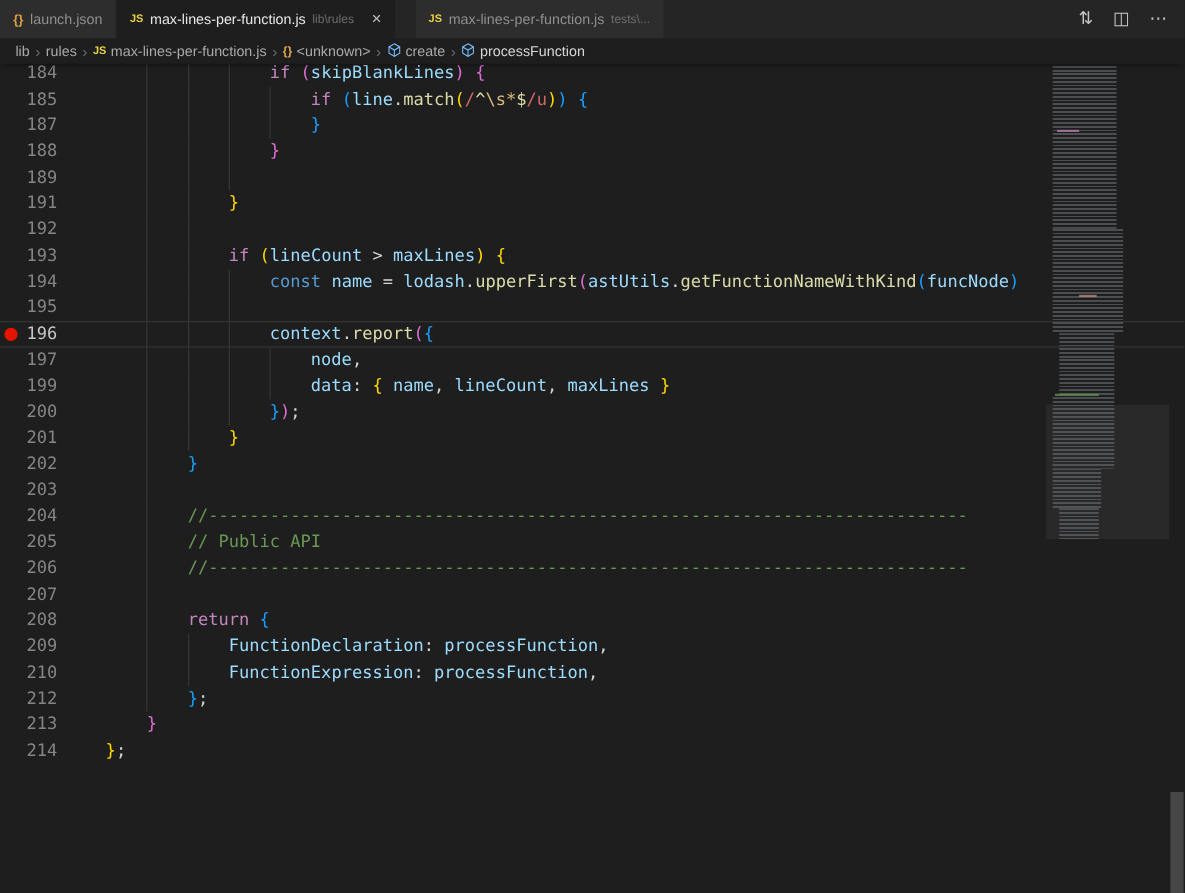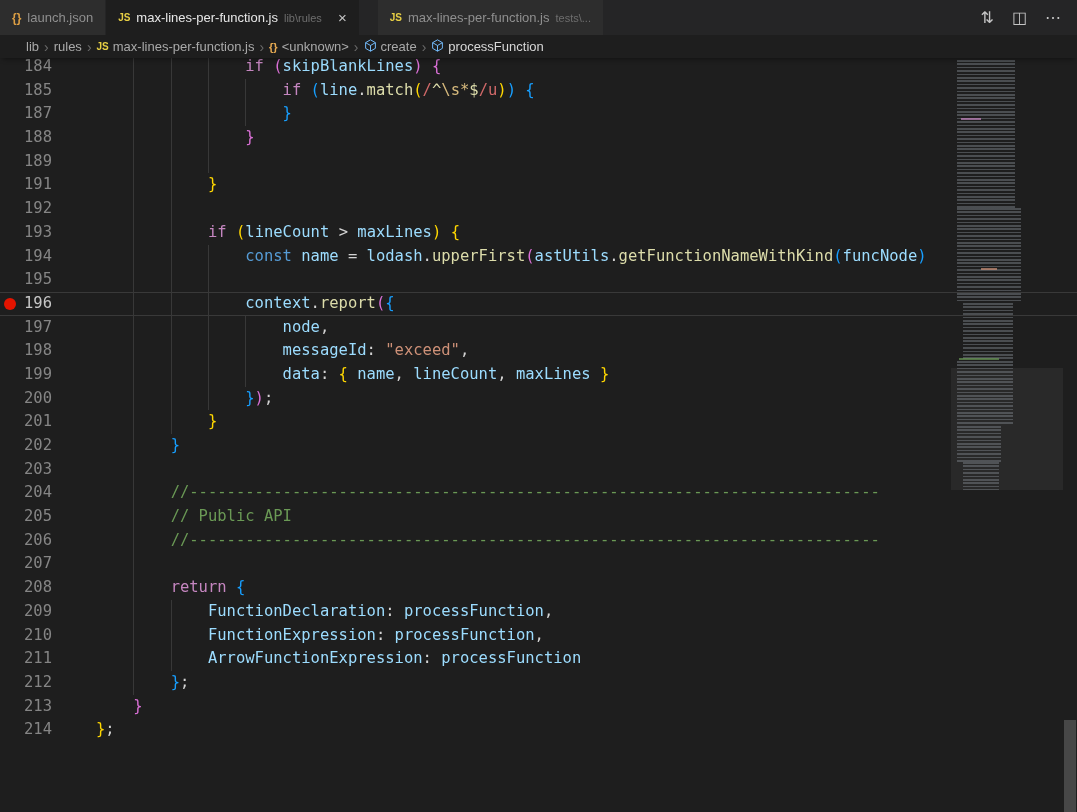--- a/index.html
+++ b/index.html
@@ -17,21 +17,21 @@
   .tab .close{margin-left:10px;color:#c5c5c5;font-size:15px;line-height:1}
   .ficon{font-weight:bold;font-size:10px;letter-spacing:0}
   .ficon.js{color:#e7cf44}
   .ficon.json{color:#dd9f44;font-size:12px}
   .actions{margin-left:auto;display:flex;align-items:center;gap:18px;padding-right:16px;
            color:#c5c5c5;font-size:16px}
   .actions .abtn{cursor:pointer;line-height:1}
 
   
   .breadcrumb{height:23px;background:#1e1e1e;display:flex;align-items:center;gap:5px;
-              padding-left:26px;font-size:13px;color:#a9a9a9;
+              padding-left:14px;font-size:13px;color:#a9a9a9;
               box-shadow:0 4px 5px -3px rgba(0,0,0,.45);position:relative;z-index:2}
   .breadcrumb .sep{color:#6a6a6a;font-size:14px}
   .breadcrumb .bc-item{display:flex;align-items:center;gap:4px;cursor:pointer}
   .breadcrumb .bc-item:last-child{color:#d7d7d7}
   .bc-ico-obj{color:#e8ab53;font-weight:bold;font-size:11px}
   .bc-ico-js{color:#e7cf44;font-weight:bold;font-size:10px}
 
   
   .editor{position:relative;height:754px;background:#1e1e1e;overflow:hidden}
   .lines{margin-top:-3px}
@@ -185,25 +185,20 @@
           <span class="num">196</span>
           <span class="codeln"><span class="ind">    </span><span class="ind">    </span><span class="ind">    </span><span class="ind">    </span><span class="tk-var">context</span><span class="tk-pun">.</span><span class="tk-fn">report</span><span class="tk-b2">(</span><span class="tk-b3">{</span></span>
         </div>
         <div class="row">
           <span class="bp"></span>
           <span class="num">197</span>
           <span class="codeln"><span class="ind">    </span><span class="ind">    </span><span class="ind">    </span><span class="ind">    </span><span class="ind">    </span><span class="tk-var">node</span><span class="tk-pun">,</span></span>
         </div>
         <div class="row">
           <span class="bp"></span>
-          <span class="num">198</span>
-          <span class="codeln"><span class="ind">    </span><span class="ind">    </span><span class="ind">    </span><span class="ind">    </span><span class="ind">    </span><span class="tk-var">messageId</span><span class="tk-pun">: </span><span class="tk-str">"exceed"</span><span class="tk-pun">,</span></span>
-        </div>
-        <div class="row">
-          <span class="bp"></span>
           <span class="num">199</span>
           <span class="codeln"><span class="ind">    </span><span class="ind">    </span><span class="ind">    </span><span class="ind">    </span><span class="ind">    </span><span class="tk-var">data</span><span class="tk-pun">: </span><span class="tk-b1">{</span><span class="tk-pun"> </span><span class="tk-var">name</span><span class="tk-pun">, </span><span class="tk-var">lineCount</span><span class="tk-pun">, </span><span class="tk-var">maxLines</span><span class="tk-pun"> </span><span class="tk-b1">}</span></span>
         </div>
         <div class="row">
           <span class="bp"></span>
           <span class="num">200</span>
           <span class="codeln"><span class="ind">    </span><span class="ind">    </span><span class="ind">    </span><span class="ind">    </span><span class="tk-b3">}</span><span class="tk-b2">)</span><span class="tk-pun">;</span></span>
         </div>
         <div class="row">
           <span class="bp"></span>
@@ -247,25 +242,20 @@
         </div>
         <div class="row">
           <span class="bp"></span>
           <span class="num">209</span>
           <span class="codeln"><span class="ind">    </span><span class="ind">    </span><span class="ind">    </span><span class="tk-var">FunctionDeclaration</span><span class="tk-pun">: </span><span class="tk-var">processFunction</span><span class="tk-pun">,</span></span>
         </div>
         <div class="row">
           <span class="bp"></span>
           <span class="num">210</span>
           <span class="codeln"><span class="ind">    </span><span class="ind">    </span><span class="ind">    </span><span class="tk-var">FunctionExpression</span><span class="tk-pun">: </span><span class="tk-var">processFunction</span><span class="tk-pun">,</span></span>
-        </div>
-        <div class="row">
-          <span class="bp"></span>
-          <span class="num">211</span>
-          <span class="codeln"><span class="ind">    </span><span class="ind">    </span><span class="ind">    </span><span class="tk-var">ArrowFunctionExpression</span><span class="tk-pun">: </span><span class="tk-var">processFunction</span></span>
         </div>
         <div class="row">
           <span class="bp"></span>
           <span class="num">212</span>
           <span class="codeln"><span class="ind">    </span><span class="ind">    </span><span class="tk-b3">}</span><span class="tk-pun">;</span></span>
         </div>
         <div class="row">
           <span class="bp"></span>
           <span class="num">213</span>
           <span class="codeln"><span class="ind">    </span><span class="tk-b2">}</span></span>

